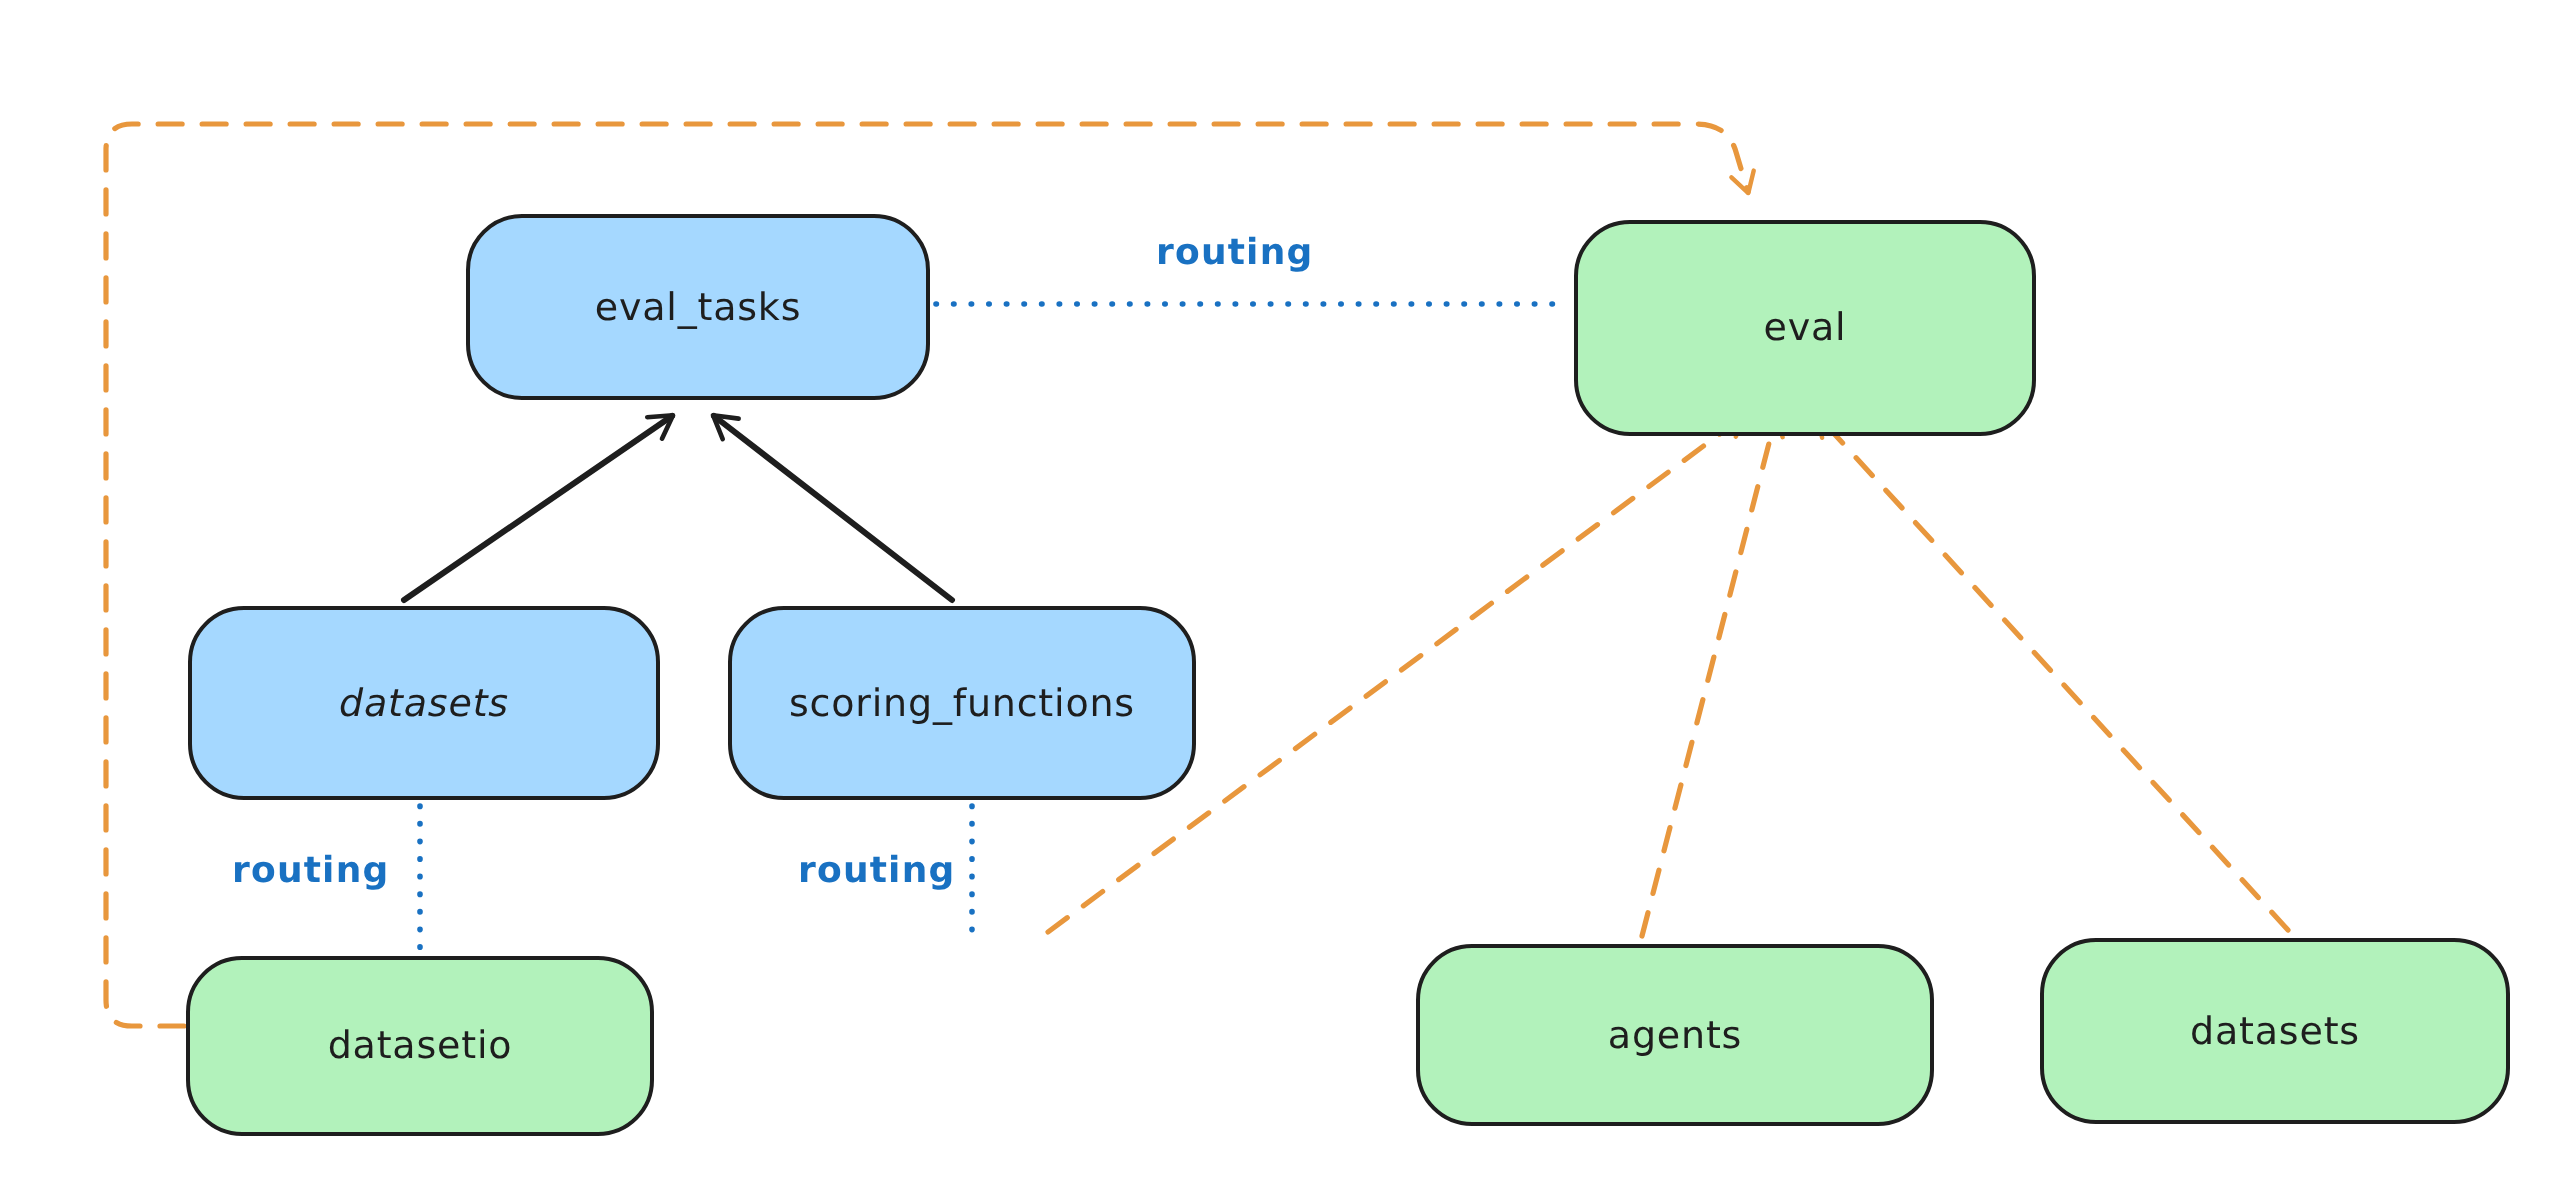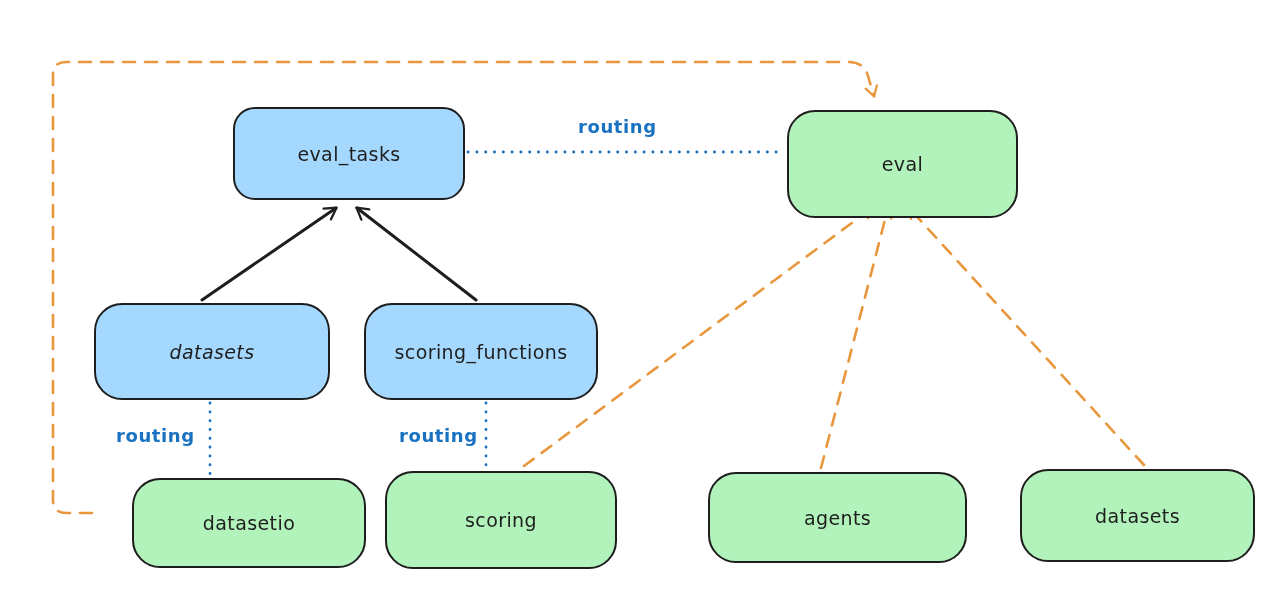--- a/index.html
+++ b/index.html
@@ -69,43 +69,40 @@
     <path d="M468 152 L784 152" fill="none" style="stroke: var(--routing-blue, #1971c2);" stroke-width="2.8" stroke-dasharray="0.2 8.6" stroke-linecap="round"></path>
     <path d="M210 403 L210 476" fill="none" style="stroke: var(--routing-blue, #1971c2);" stroke-width="2.8" stroke-dasharray="0.2 8.6" stroke-linecap="round"></path>
     <path d="M486 403 L486 469" fill="none" style="stroke: var(--routing-blue, #1971c2);" stroke-width="2.8" stroke-dasharray="0.2 8.6" stroke-linecap="round"></path>
 
     <path d="M524 466 L872 208" fill="none" style="stroke: var(--edge-orange, #e8973d);" stroke-width="2.6" stroke-dasharray="12 10" stroke-linecap="round" marker-end="url(#arrow-orange)"></path>
     <path d="M821 468 L888 208" fill="none" style="stroke: var(--edge-orange, #e8973d);" stroke-width="2.6" stroke-dasharray="12 10" stroke-linecap="round" marker-end="url(#arrow-orange)"></path>
     <path d="M1144 465 L909 208" fill="none" style="stroke: var(--edge-orange, #e8973d);" stroke-width="2.6" stroke-dasharray="12 10" stroke-linecap="round" marker-end="url(#arrow-orange)"></path>
     <path d="M92 513 L66 513 Q53 513 53 500 L53 75 Q53 62 66 62 L848 62 Q864 62 868 76 L874 96" fill="none" style="stroke: var(--edge-orange, #e8973d);" stroke-width="2.6" stroke-dasharray="12 10" stroke-linecap="round" marker-end="url(#arrow-orange)"></path>
   </svg>
 
-  <div class="node blue" style="left:233px; top:107px; width:232px; height:93px;border-radius:22px;">
+  <div class="node blue" style="left:233px; top:107px; width:232px; height:93px;">
     <span>eval_tasks</span>
   </div>
 
   <div class="node green" style="left:787px; top:110px; width:231px; height:108px;">
     <span>eval</span>
   </div>
 
   <div class="node blue" style="left:94px; top:303px; width:236px; height:97px;font-style:italic;">
     <span>datasets</span>
   </div>
 
   <div class="node blue" style="left:364px; top:303px; width:234px; height:97px;">
     <span>scoring_functions</span>
   </div>
 
-  <div class="node green" style="left:93px; top:478px; width:234px; height:90px;margin-left:39px;">
+  <div class="node green" style="left:93px; top:478px; width:234px; height:90px;">
     <span>datasetio</span>
   </div>
 
-  <div class="node green" style="left:385px; top:471px; width:232px; height:98px;">
-    <span>scoring</span>
-  </div>
 
   <div class="node green" style="left:708px; top:472px; width:259px; height:91px;">
     <span>agents</span>
   </div>
 
   <div class="node green" style="left:1020px; top:469px; width:235px; height:93px;">
     <span>datasets</span>
   </div>
 
   <span class="edge-label" style="left:578px; top:116px;">routing</span>

